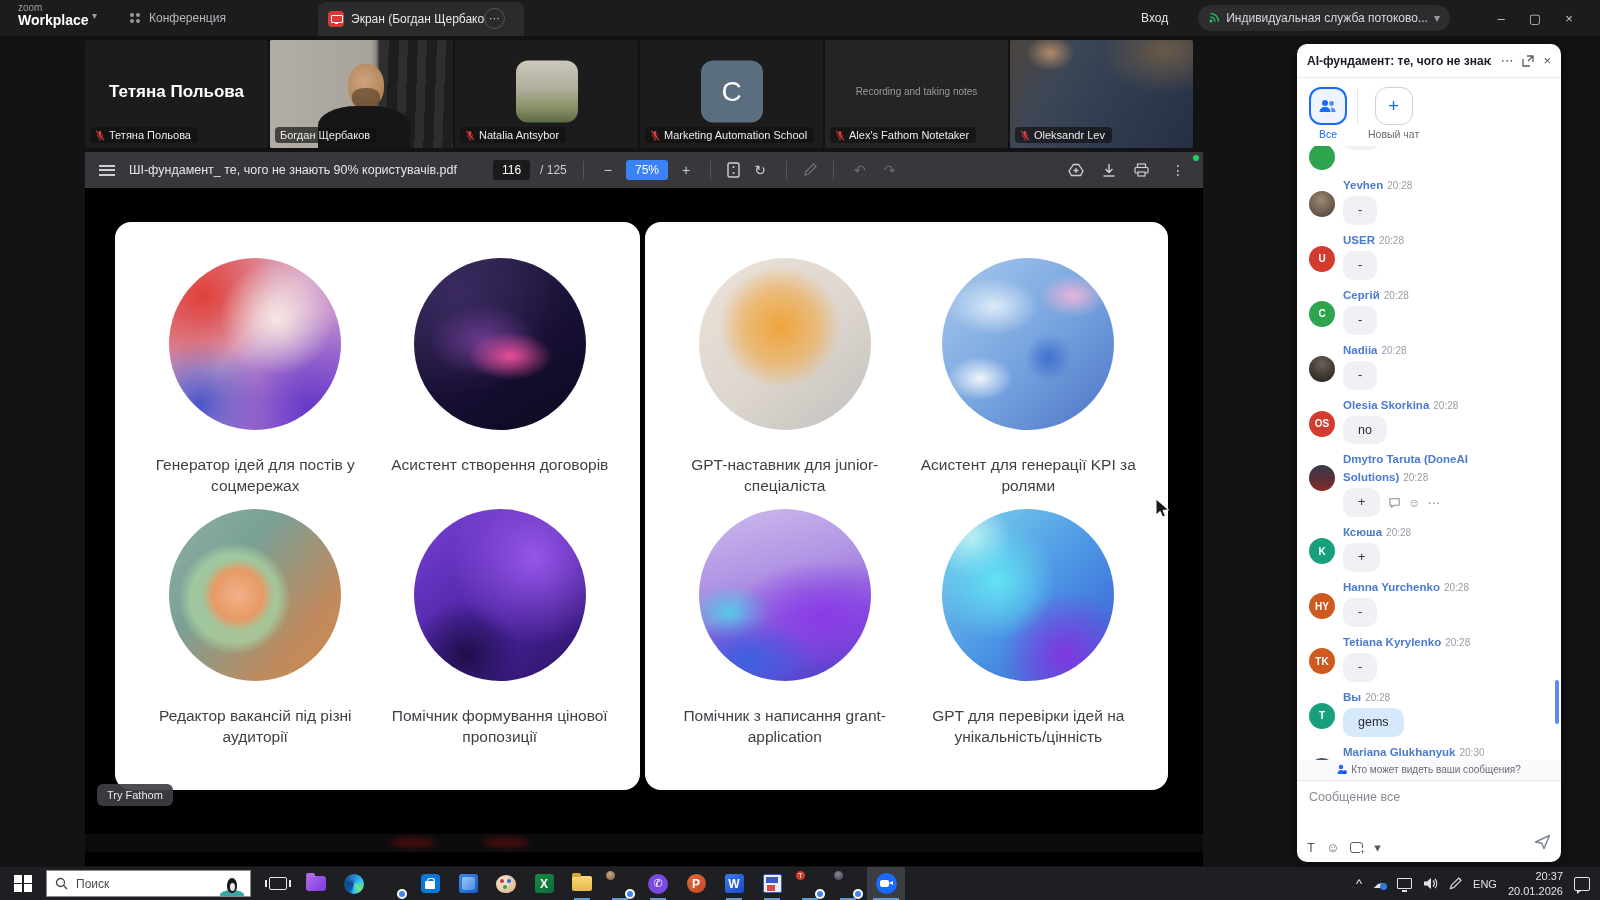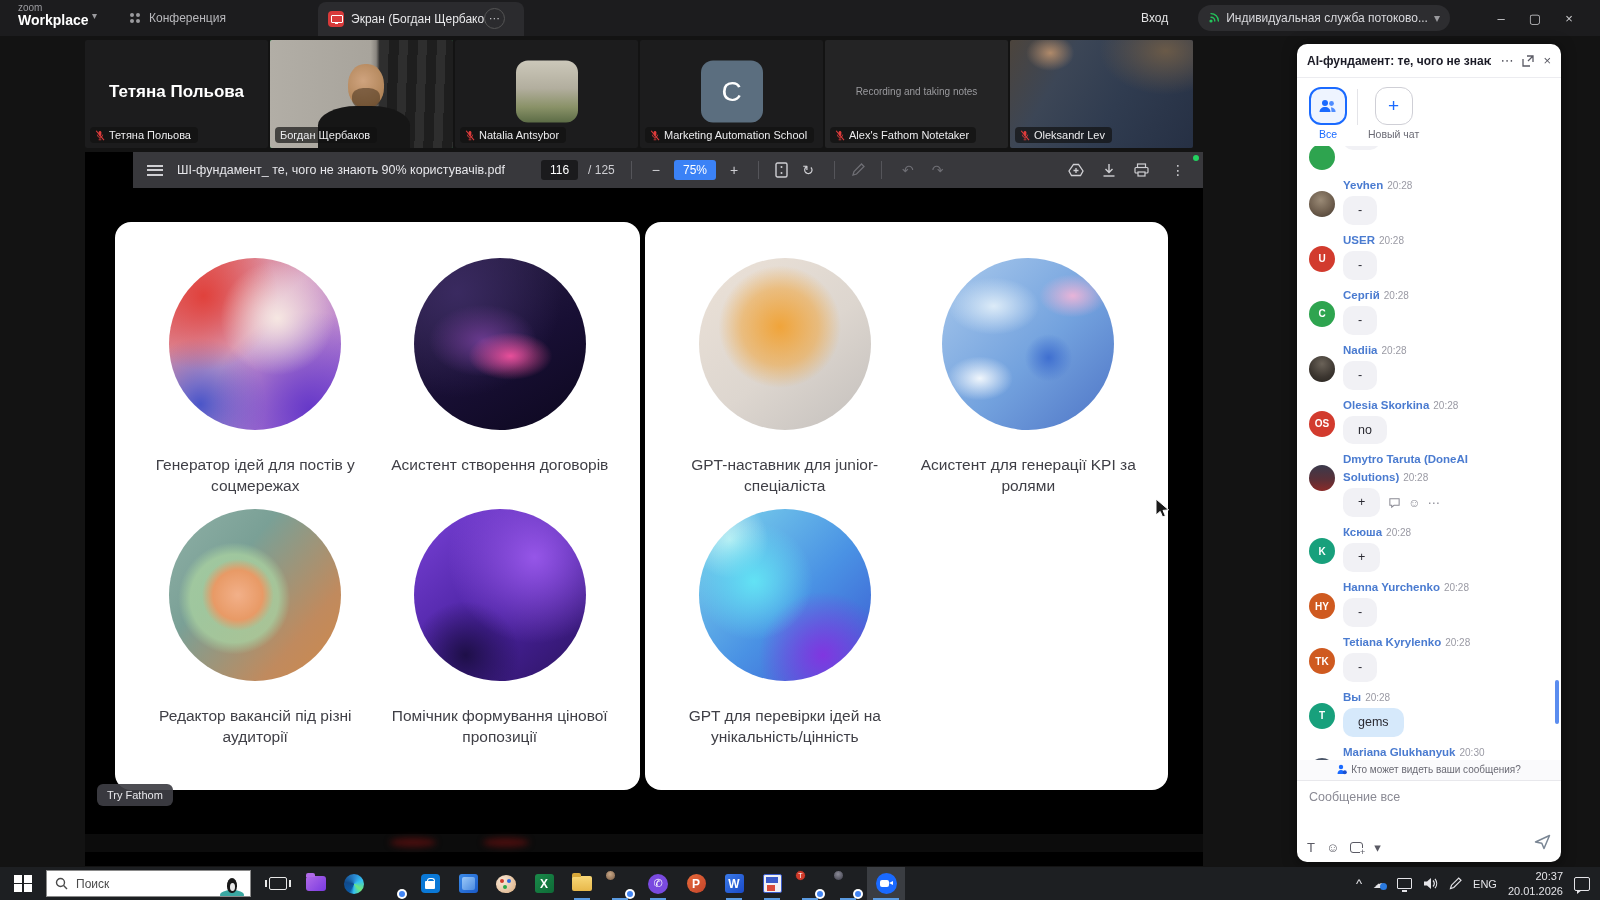--- a/index.html
+++ b/index.html
@@ -44,21 +44,21 @@
   .man-art .head { position:absolute; left:78px; top:24px; width:36px; height:44px; border-radius:46%; background:radial-gradient(circle at 42% 38%,#cfa37e 0%,#b08458 70%,#96653c 100%); }
   .man-art .beard { position:absolute; left:82px; top:48px; width:28px; height:22px; border-radius:40% 40% 50% 50%; background:rgba(70,50,30,.55); }
   .man-art .torso { position:absolute; left:48px; top:66px; width:92px; height:46px; border-radius:42% 42% 0 0; background:#161616; }
   .denim-art { position:absolute; inset:0; background:
       radial-gradient(40px 30px at 22% 12%, #b08a6a 0%, rgba(176,138,106,0) 60%),
       radial-gradient(120px 80px at 85% 10%, #6a5a48 0%, rgba(106,90,72,0) 55%),
       linear-gradient(120deg,#4c443c 0%,#3c4656 28%,#303c50 58%,#263044 100%); }
 
   
   .pdf { position:absolute; left:85px; top:152px; width:1118px; height:714px; background:#000; }
-  .pdf-toolbar { position:relative; height:36px; background:#38383c; display:flex; align-items:center; padding:0 14px; gap:10px; color:#d4d4d8;margin-left:48px; }
+  .pdf-toolbar { position:relative; height:36px; background:#38383c; display:flex; align-items:center; padding:0 14px; gap:10px; color:#d4d4d8; }
   .greendot { position:absolute; right:4px; top:3px; width:6px; height:6px; border-radius:50%; background:#23d160; }
   .burger { width:16px; height:11px; border-top:2px solid #cfcfd3; border-bottom:2px solid #cfcfd3; position:relative; cursor:pointer; flex:0 0 16px;}
   .burger:before { content:""; position:absolute; left:0; top:2.5px; width:16px; height:2px; background:#cfcfd3; }
   .pdf-name { font-size:12.5px; color:#e6e6ea; margin-left:4px; white-space:nowrap; }
   .pgbox { background:#1b1b1d; border-radius:3px; padding:3px 9px; font-size:12px; color:#fff; margin-left:26px; cursor:text; }
   .pgtotal { font-size:12px; color:#cfcfd3; }
   .tsep { width:1px; height:18px; background:#55555a; margin:0 6px; }
   .tbtn { font-size:14px; color:#cfcfd3; cursor:pointer; padding:0 4px; line-height:1; }
   .tbtn.dim { color:#6e6e74; }
   .zoombox { background:#3b82f6; border-radius:3px; padding:3px 9px; font-size:12px; color:#fff; cursor:pointer; }
@@ -370,20 +370,24 @@
       <div class="card c2">
           <div class="cell">
             <div class="art a3"></div>
             <div class="cap">GPT-наставник для junior-спеціаліста</div>
           </div>
           <div class="cell">
             <div class="art a4"></div>
             <div class="cap">Асистент для генерації KPI за ролями</div>
           </div>
           <div class="cell">
+            <div class="art a7"></div>
+            <div class="cap">Помічник з написання grant-application</div>
+          </div>
+          <div class="cell">
             <div class="art a8"></div>
             <div class="cap">GPT для перевірки ідей на унікальність/цінність</div>
           </div>
         </div>
       <div class="trypitch">Try Fathom</div>
       <div class="nextpage">
         <span class="smudge" style="left:305px;"></span>
         <span class="smudge" style="left:398px;"></span>
       </div>
     </div>

